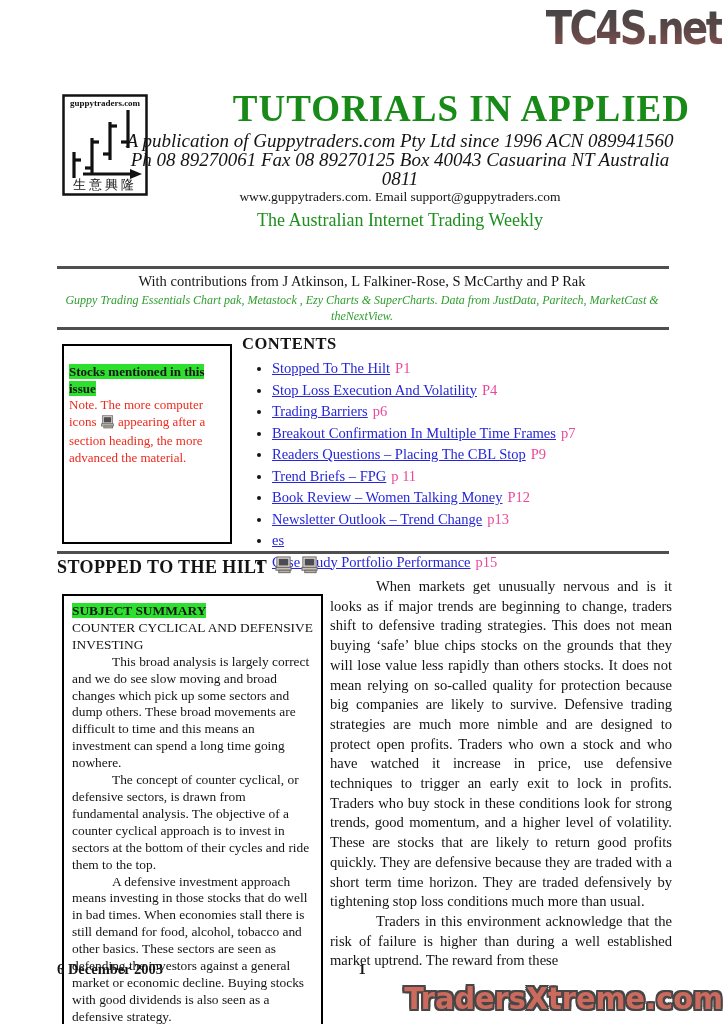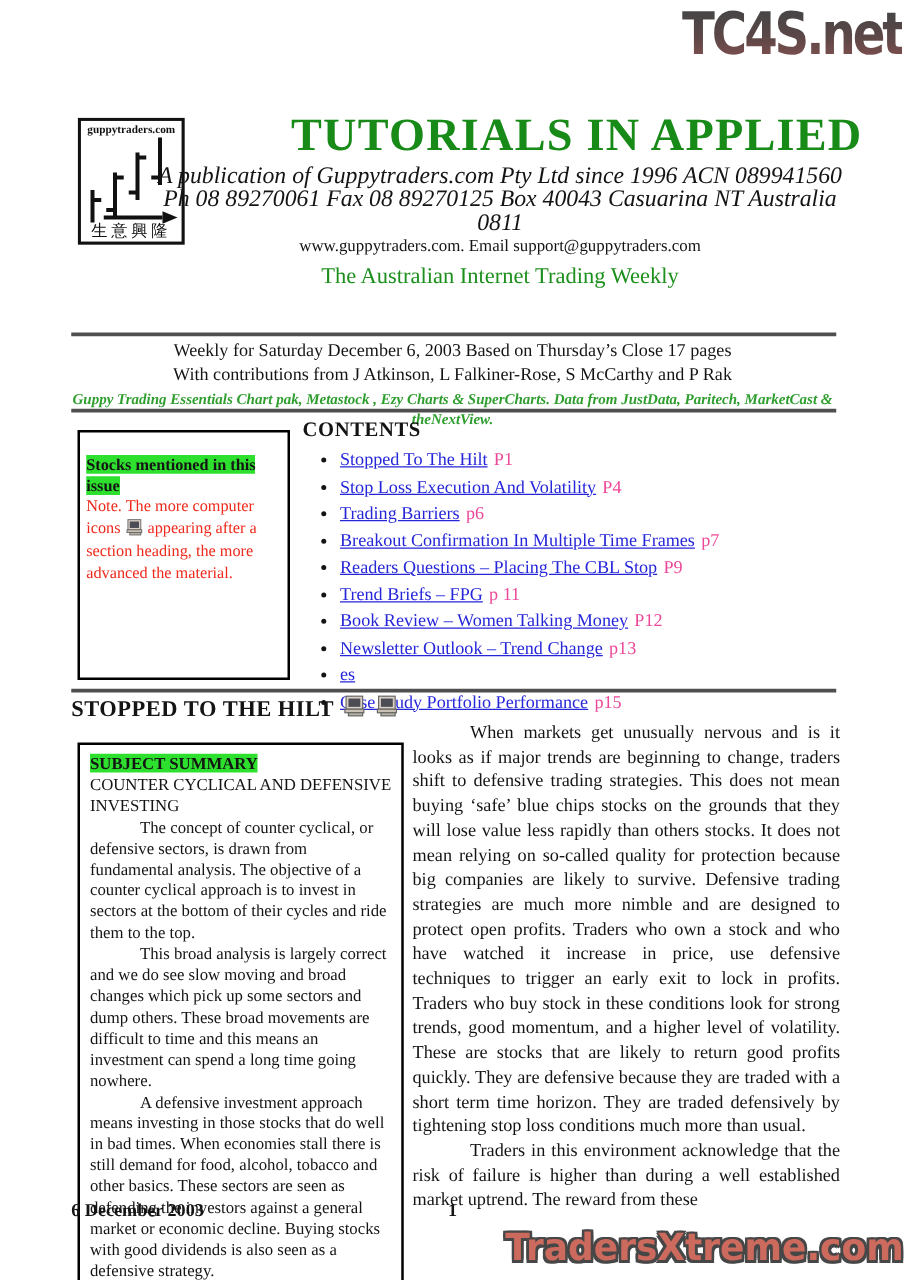--- a/index.html
+++ b/index.html
@@ -38,21 +38,21 @@
   .pub-line{font-size:19px;line-height:19px;font-style:italic;}
   .web-line{font-size:13.5px;line-height:18px;}
   .tagline{font-size:18px;color:#1d8f1d;margin-top:4px;}
 
   .rule{position:absolute;left:57px;right:55px;height:3px;background:#4f4f4f;}
   .rule-1{top:266px}.rule-2{top:327px}.rule-3{top:551px}
 
   
   .masthead{position:absolute;left:40px;top:272px;width:644px;text-align:center;}
   .issue-line,.contrib-line{font-size:14.5px;line-height:19px;}
-  .tools-line{font-size:12px;font-style:italic;color:#2f9e2f;line-height:16px;margin-top:1px;font-weight:bold;}
+  .tools-line{font-size:12px;font-style:italic;color:#2f9e2f;line-height:16px;margin-top:1px;}
 
   
   .stocks-box{position:absolute;left:62px;top:344px;width:170px;height:200px;
     border:2px solid #000;box-sizing:border-box;padding:18px 5px;
     font-size:13px;line-height:16.5px;}
   .hl-green{background:#2ee02e;font-weight:bold;}
   .stocks-list{margin:0;}
   .red-note{color:#ee2a1c;}
 
   
@@ -115,21 +115,20 @@
     <div class="title-line">TUTORIALS IN APPLIED</div>
     <div class="pub-line">A publication of Guppytraders.com Pty Ltd since 1996  ACN 089941560</div>
     <div class="pub-line">Ph 08 89270061  Fax 08 89270125  Box 40043 Casuarina NT Australia  0811</div>
     <div class="web-line">www.guppytraders.com.   Email support@guppytraders.com</div>
     <div class="tagline">The Australian Internet Trading Weekly</div>
   </div>
 
   <div class="rule rule-1"></div>
 
   <div class="masthead">
-    <div class="issue-line">Weekly for Saturday December 6, 2003 Based on Thursday’s Close 17  pages</div>
     <div class="contrib-line">With contributions from  J Atkinson,  L Falkiner-Rose,  S McCarthy  and  P Rak</div>
     <div class="tools-line">Guppy Trading Essentials Chart pak, Metastock , Ezy Charts &amp; SuperCharts. Data from JustData, Paritech, MarketCast &amp; theNextView.</div>
   </div>
 
   <div class="rule rule-2"></div>
 
   <div class="stocks-box">
     <span class="hl-green">Stocks mentioned in this issue</span>
     <div class="red-note">
       <span> Note. The more computer icons </span><span class="comp-icon"><svg width="15" height="14" viewBox="0 0 20 19">
@@ -172,22 +171,22 @@
           <rect x="3" y="1" width="14" height="11" fill="#d9d0c6" stroke="#666" stroke-width="1"></rect>
           <rect x="5" y="3" width="10" height="7" fill="#4c4c55"></rect>
           <rect x="2" y="12" width="16" height="3" fill="#cbc2b6" stroke="#666" stroke-width="1"></rect>
           <rect x="5" y="15" width="12" height="2.6" fill="#b9b1a5" stroke="#666" stroke-width="1"></rect>
         </svg></span>
   </div>
 
   <div class="summary-box">
     <span class="hl-green">SUBJECT SUMMARY</span>
     <div class="summary-sub">COUNTER CYCLICAL  AND DEFENSIVE INVESTING</div>
+    <p>This broad analysis is largely correct and we do see slow moving and broad changes which pick up some sectors and dump others. These broad movements are difficult to time and this means an investment can spend a long time going nowhere.</p>
     <p>The concept of counter cyclical, or defensive sectors, is drawn from fundamental analysis. The objective of a counter cyclical approach is to invest in sectors at the bottom of their cycles and ride them to the top.</p>
-    <p>This broad analysis is largely correct and we do see slow moving and broad changes which pick up some sectors and dump others. These broad movements are difficult to time and this means an investment can spend a long time going nowhere.</p>
     <p>A defensive investment approach means investing in those stocks that do well in bad times. When economies stall there is still demand for food, alcohol, tobacco and other basics. These sectors are seen as defending the investors against a general market or economic decline.  Buying stocks with good dividends is also seen as a defensive strategy.</p>
   </div>
 
   <div class="right-col">
     <p>When markets get unusually nervous and is it looks as if major trends are beginning to change, traders shift to defensive trading strategies. This does not mean buying ‘safe’ blue chips stocks on the grounds that they will lose value less rapidly than others stocks. It does not mean relying on so-called quality for protection because big companies are likely to survive. Defensive trading strategies are much more nimble and are designed to protect open profits. Traders who own a stock and who have watched it increase in price, use defensive techniques to trigger an early exit to lock in profits. Traders who buy stock in these conditions look for strong trends, good momentum, and a higher level of volatility. These are stocks that are likely to return good profits quickly. They are defensive because they are traded with a short term time horizon. They are traded defensively by tightening stop loss conditions much more than usual.</p>
     <p>Traders in this environment acknowledge that the risk of failure is higher than during a well established market uptrend. The reward from these</p>
   </div>
 
   <div class="footer-date">6 December 2003</div>
   <div class="footer-page">1</div>

